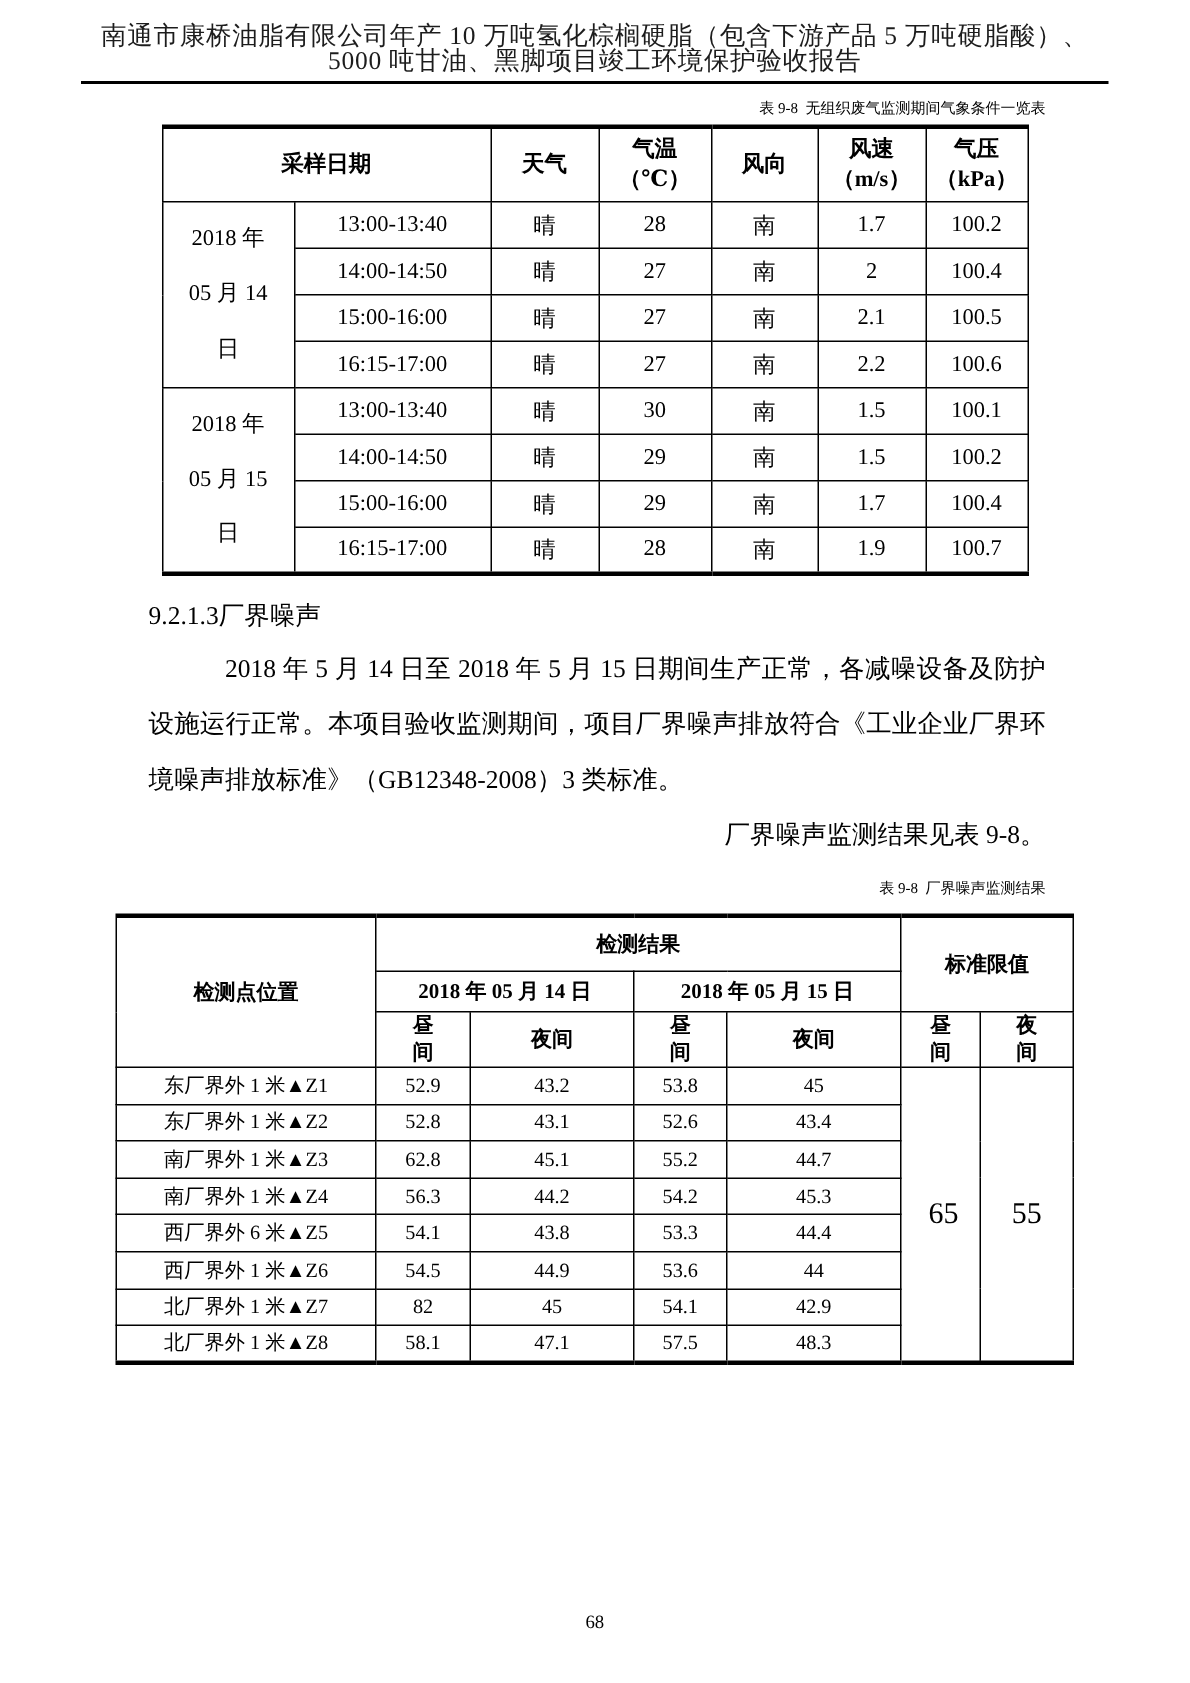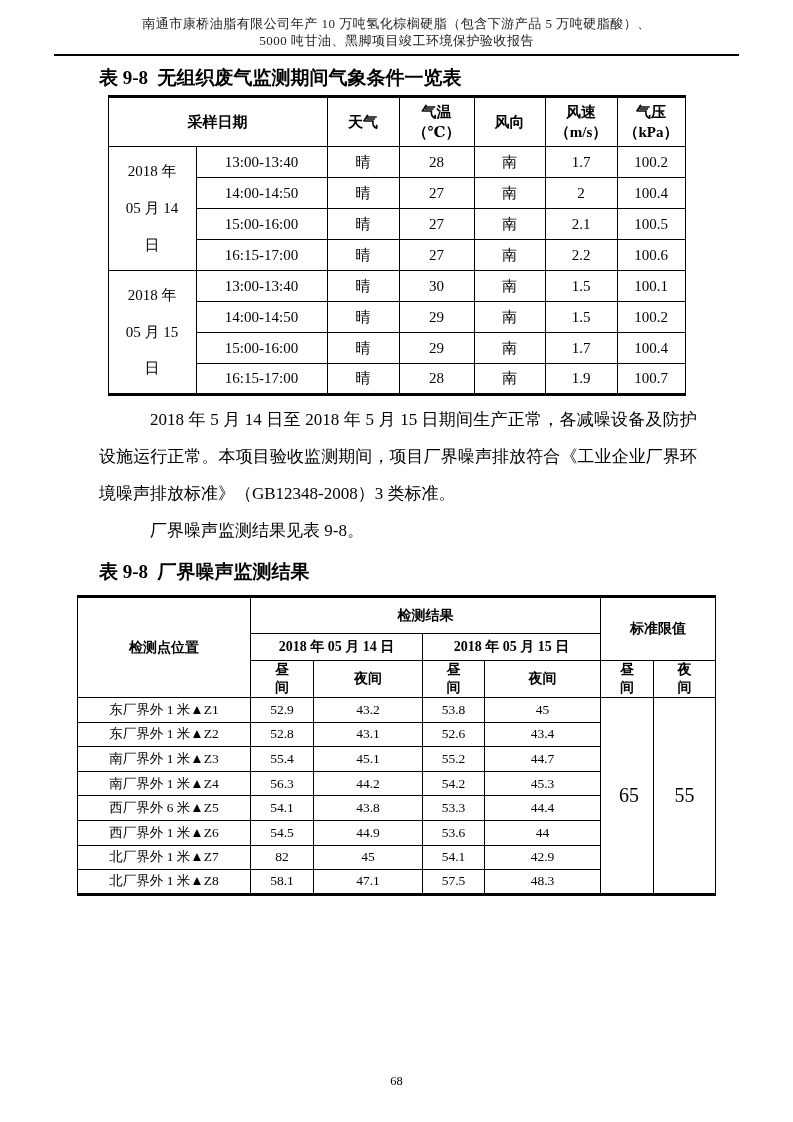--- a/index.html
+++ b/index.html
@@ -9,41 +9,41 @@
     width:793px; height:1122px;
     background:#ffffff;
     font-family:"Liberation Serif","DejaVu Serif","DejaVu Sans",serif;
     color:#000;
     overflow:hidden;
   }
   
   .doc-header {
     padding-top:15px;
     text-align:center;
-    font-size:13px;
+    font-size:17px;
     line-height:17px;
     letter-spacing:0.5px;
     color:#1c1c1c;
   }
   .header-rule {
     margin:5px 54px 0 54px;
     border-bottom:2px solid #000;
   }
   
   .content { padding:0 96px 0 99px; }
   .intro {
     margin-top:29px;
     font-size:17px;
     text-indent:3em;
     white-space:pre-wrap;
   }
   .tbl-title {
-    text-align:left;
-    font-weight:bold;
-    font-size:19px;
+    text-align:right;
+    font-weight:normal;
+    font-size:10px;
     white-space:pre-wrap;
   }
   .t1-title { margin-top:9px; }
   .t2-title { margin-top:10px; }
 
   
   table.t1 {
     width:577px;
     margin:4px auto 0 auto;
     border-collapse:collapse;
@@ -77,20 +77,21 @@
     font-size:17px;
     line-height:37px;
     text-align:justify;
     text-indent:3em;
   }
   .note {
     font-size:17px;
     line-height:37px;
     text-indent:3em;
     white-space:pre-wrap;
+    text-align:right;
   }
 
   
   table.t2 {
     width:638px;
     margin:10px auto 0 auto;
     border-collapse:collapse;
     table-layout:fixed;
     font-size:14px;
     border-top:3px solid #000;
@@ -235,20 +236,21 @@
         <td>晴</td>
         <td>28</td>
         <td>南</td>
         <td>1.9</td>
         <td>100.7</td>
       </tr>
     </tbody>
   </table>
 
   <div class="content">
+    <p class="sec-heading">9.2.1.3厂界噪声</p>
     <p class="para">2018 年 5 月 14 日至 2018 年 5 月 15 日期间生产正常，各减噪设备及防护设施运行正常。本项目验收监测期间，项目厂界噪声排放符合《工业企业厂界环境噪声排放标准》（GB12348-2008）3 类标准。</p>
     <p class="note">厂界噪声监测结果见表 9-8。</p>
     <p class="tbl-title t2-title">表 9-8  厂界噪声监测结果</p>
   </div>
 
   <table class="t2">
     <colgroup>
       <col style="width:173px">
         <col style="width:63px">
         <col style="width:109px">
@@ -287,21 +289,21 @@
       </tr>
       <tr class="d">
         <td>东厂界外 1 米▲Z2</td>
         <td>52.8</td>
         <td>43.1</td>
         <td>52.6</td>
         <td>43.4</td>
       </tr>
       <tr class="d">
         <td>南厂界外 1 米▲Z3</td>
-        <td>55.4</td>
+        <td>62.8</td>
         <td>45.1</td>
         <td>55.2</td>
         <td>44.7</td>
       </tr>
       <tr class="d">
         <td>南厂界外 1 米▲Z4</td>
         <td>56.3</td>
         <td>44.2</td>
         <td>54.2</td>
         <td>45.3</td>

